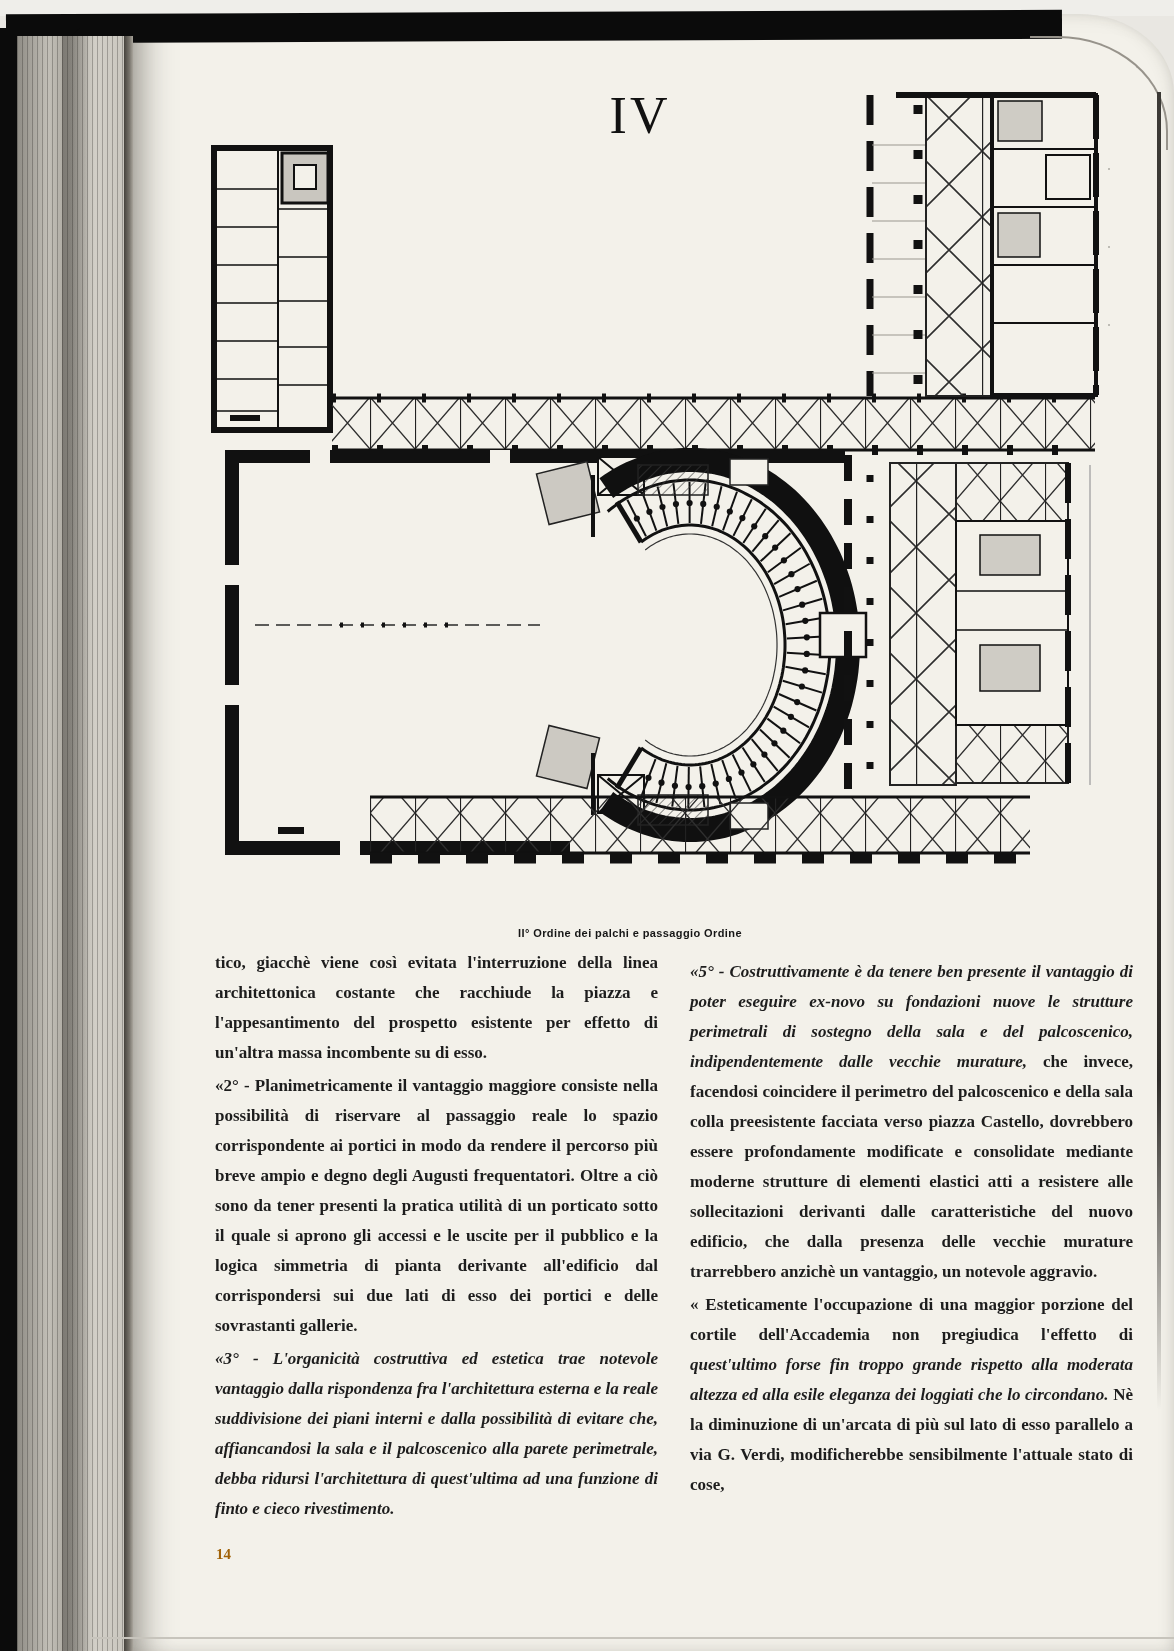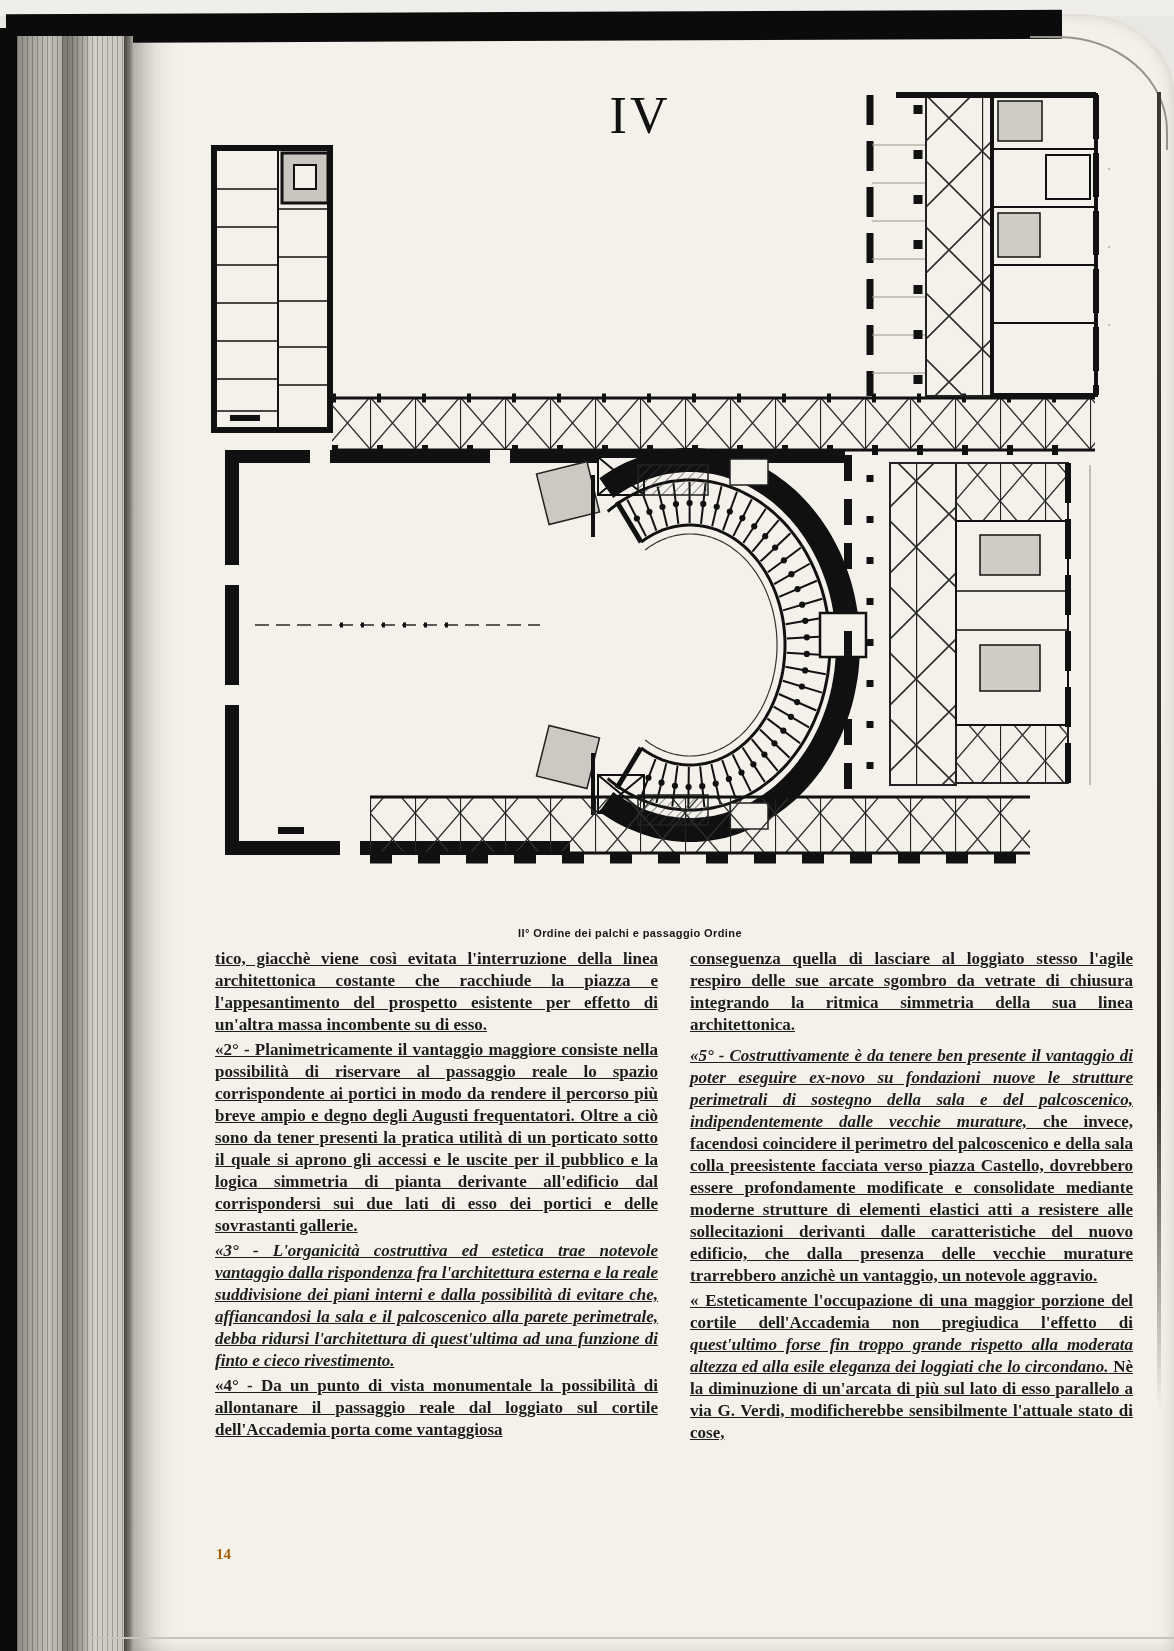--- a/index.html
+++ b/index.html
@@ -32,21 +32,21 @@
     background:linear-gradient(#3c3a36,#2f2d2a 75%,rgba(47,45,42,0));}
   .bottom-line{position:absolute;left:92px;top:1637px;width:1082px;height:2px;background:#c7c4bc;}
   
   .numeral{position:absolute;left:560px;top:88px;width:160px;text-align:center;
     font-size:52px;line-height:56px;color:#111;letter-spacing:3px;}
   .plan{position:absolute;left:190px;top:85px;width:920px;height:835px;}
   .caption{position:absolute;left:380px;top:927px;width:500px;text-align:center;
     font-family:"Liberation Sans","DejaVu Sans",sans-serif;font-size:11px;font-weight:bold;
     letter-spacing:.4px;color:#161616;}
   .col{position:absolute;top:948px;width:443px;color:var(--ink);
-    font-size:17px;line-height:22px;font-weight:700;text-align:justify;text-decoration:underline;}
+    font-size:17px;line-height:30px;font-weight:700;text-align:justify;}
   .col-left{left:215px;}
   .col-right{left:690px;}
   .col p{margin:0 0 3px 0;}
   .col p.sp{margin-top:9px;}
   .it{font-style:italic;}
   .pagenum{position:absolute;left:216px;top:1546px;font-size:15px;font-weight:bold;color:#a16207;}
 </style>
 </head>
 <body>
 
@@ -245,23 +245,21 @@
       <rect x="88" y="742" width="26" height="7" fill="#111"></rect>
     </g>
   </svg>
 
   <div class="caption">II° Ordine dei palchi e passaggio Ordine</div>
 
   <div class="col col-left">
     <p><span>tico, giacchè viene così evitata l'interruzione della linea architettonica costante che racchiude la piazza e l'appesantimento del prospetto esistente per effetto di un'altra massa incombente su di esso.</span></p>
     <p><span>«2° - Planimetricamente il vantaggio maggiore consiste nella possibilità di riservare al passaggio reale lo spazio corrispondente ai portici in modo da rendere il percorso più breve ampio e degno degli Augusti frequentatori. Oltre a ciò sono da tener presenti la pratica utilità di un porticato sotto il quale si aprono gli accessi e le uscite per il pubblico e la logica simmetria di pianta derivante all'edificio dal corrispondersi sui due lati di esso dei portici e delle sovrastanti gallerie.</span></p>
     <p><span class="it">«3° - L'organicità costruttiva ed estetica trae notevole vantaggio dalla rispondenza fra l'architettura esterna e la reale suddivisione dei piani interni e dalla possibilità di evitare che, affiancandosi la sala e il palcoscenico alla parete perimetrale, debba ridursi l'architettura di quest'ultima ad una funzione di finto e cieco rivestimento.</span></p>
-    <p><span>«4° - Da un punto di vista monumentale la possibilità di allontanare il passaggio reale dal loggiato sul cortile dell'Accademia porta come vantaggiosa</span></p>
   </div>
 
   <div class="col col-right">
-    <p><span>conseguenza quella di lasciare al loggiato stesso l'agile respiro delle sue arcate sgombro da vetrate di chiusura integrando la ritmica simmetria della sua linea architettonica.</span></p>
     <p class="sp"><span class="it">«5° - Costruttivamente è da tenere ben presente il vantaggio di poter eseguire ex-novo su fondazioni nuove le strutture perimetrali di sostegno della sala e del palcoscenico, indipendentemente dalle vecchie murature, </span><span>che invece, facendosi coincidere il perimetro del palcoscenico e della sala colla preesistente facciata verso piazza Castello, dovrebbero essere profondamente modificate e consolidate mediante moderne strutture di elementi elastici atti a resistere alle sollecitazioni derivanti dalle caratteristiche del nuovo edificio, che dalla presenza delle vecchie murature trarrebbero anzichè un vantaggio, un notevole aggravio.</span></p>
     <p><span>« Esteticamente l'occupazione di una maggior porzione del cortile dell'Accademia non pregiudica l'effetto di </span><span class="it">quest'ultimo forse fin troppo grande rispetto alla moderata altezza ed alla esile eleganza dei loggiati che lo circondano.</span><span> Nè la diminuzione di un'arcata di più sul lato di esso parallelo a via G. Verdi, modificherebbe sensibilmente l'attuale stato di cose,</span></p>
   </div>
 
   <div class="pagenum">14</div>
 </div>
 
 </body></html>

